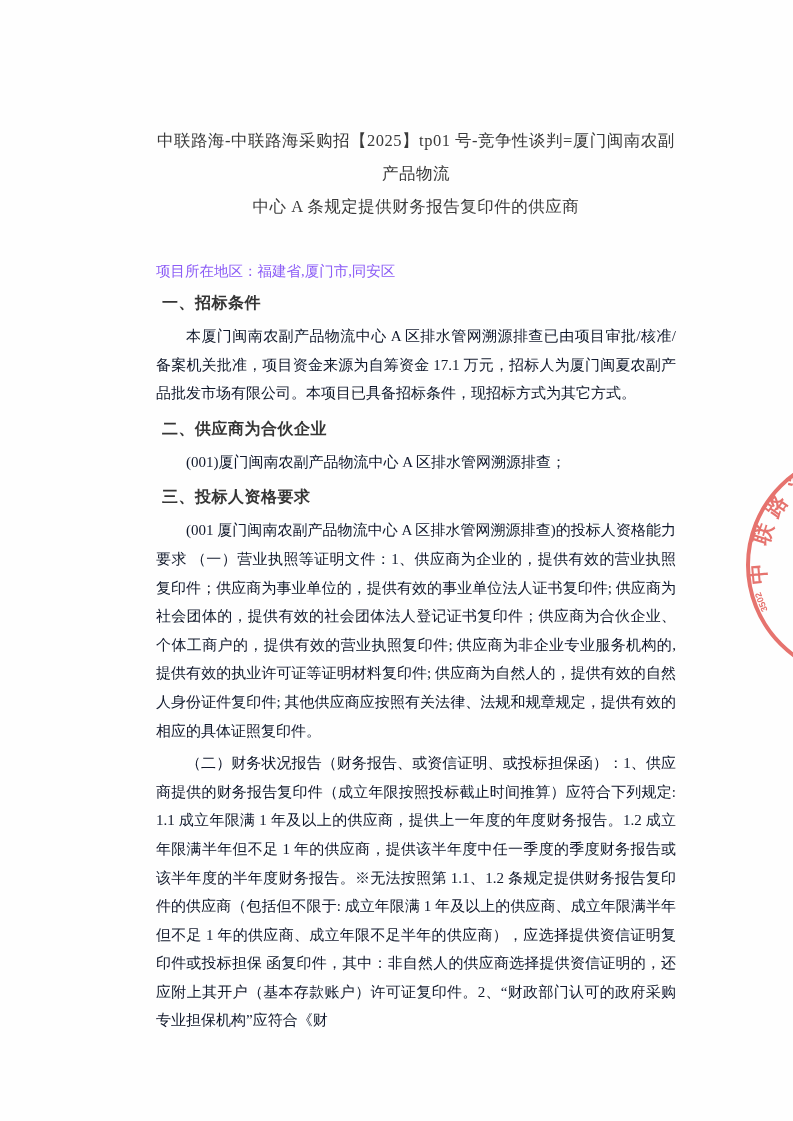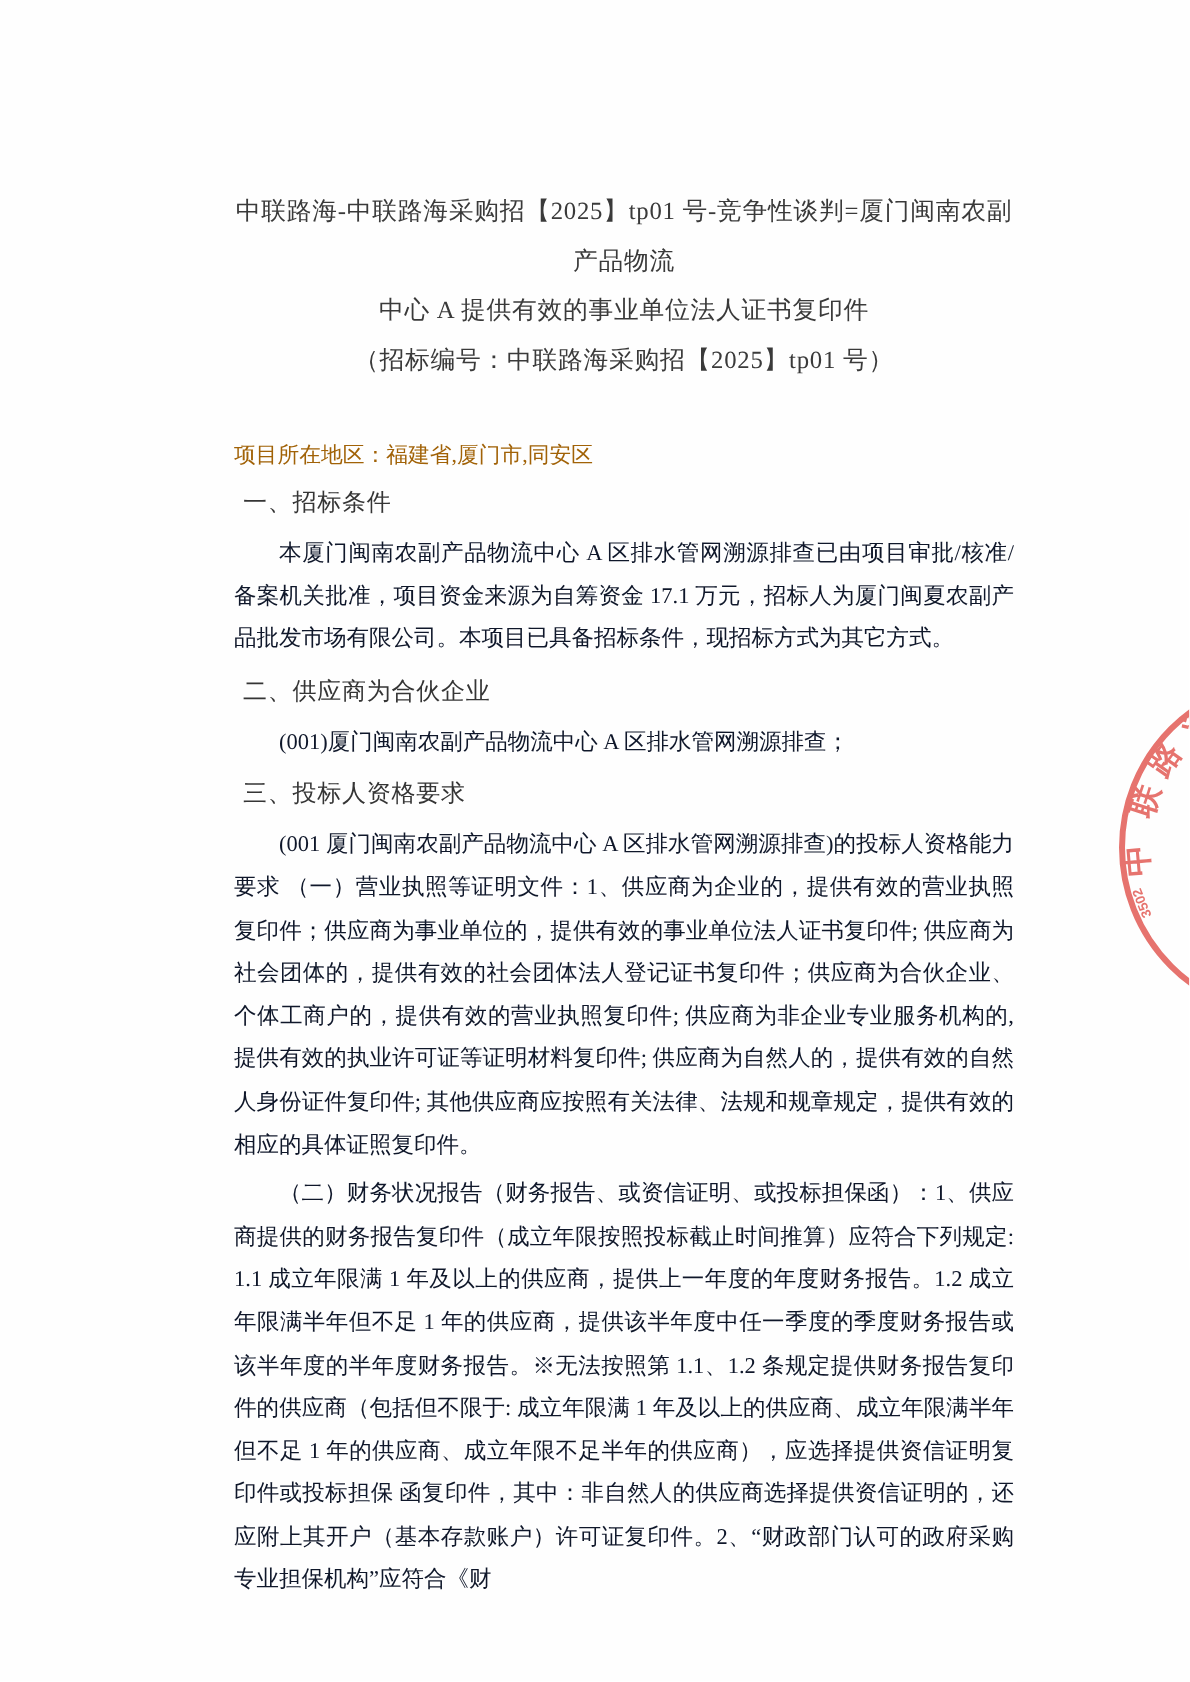--- a/index.html
+++ b/index.html
@@ -26,25 +26,25 @@
     text-align: center;
     font-size: 16.5px;
     line-height: 33px;
     color: #3a3a3a;
     letter-spacing: 0.5px;
   }
   .location-line {
     margin-top: 37px;
     font-size: 14.5px;
     line-height: 22px;
-    color: #a16207;
+    color: #8b5cf6;
   }
   .section-heading {
     font-size: 16px;
-    font-weight: normal;
+    font-weight: bold;
     color: #353535;
     margin: 9px 0 7px 6px;
     line-height: 24px;
     letter-spacing: 0.5px;
   }
   .para {
     font-size: 15px;
     line-height: 28.6px;
     text-align: justify;
     text-indent: 2em;
@@ -68,22 +68,21 @@
 </style>
 </head>
 <body>
 
 <div class="page">
 
   <div class="content">
 
     <div class="doc-title">
       <div>中联路海-中联路海采购招【2025】tp01 号-竞争性谈判=厦门闽南农副产品物流</div>
-      <div>中心 A 提供有效的事业单位法人证书复印件</div>
-      <div>（招标编号：中联路海采购招【2025】tp01 号）</div>
+      <div>中心 A 条规定提供财务报告复印件的供应商</div>
     </div>
 
     <div class="location-line">项目所在地区：福建省,厦门市,同安区</div>
 
     <div>
       <div class="section-heading">一、招标条件</div>
       <p class="para">本厦门闽南农副产品物流中心 A 区排水管网溯源排查已由项目审批/核准/备案机关批准，项目资金来源为自筹资金 17.1 万元，招标人为厦门闽夏农副产品批发市场有限公司。本项目已具备招标条件，现招标方式为其它方式。</p>
     </div>
 
     <div>

